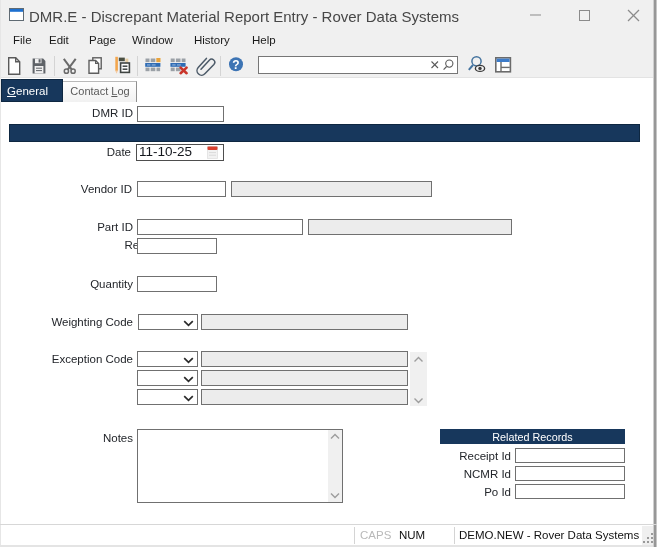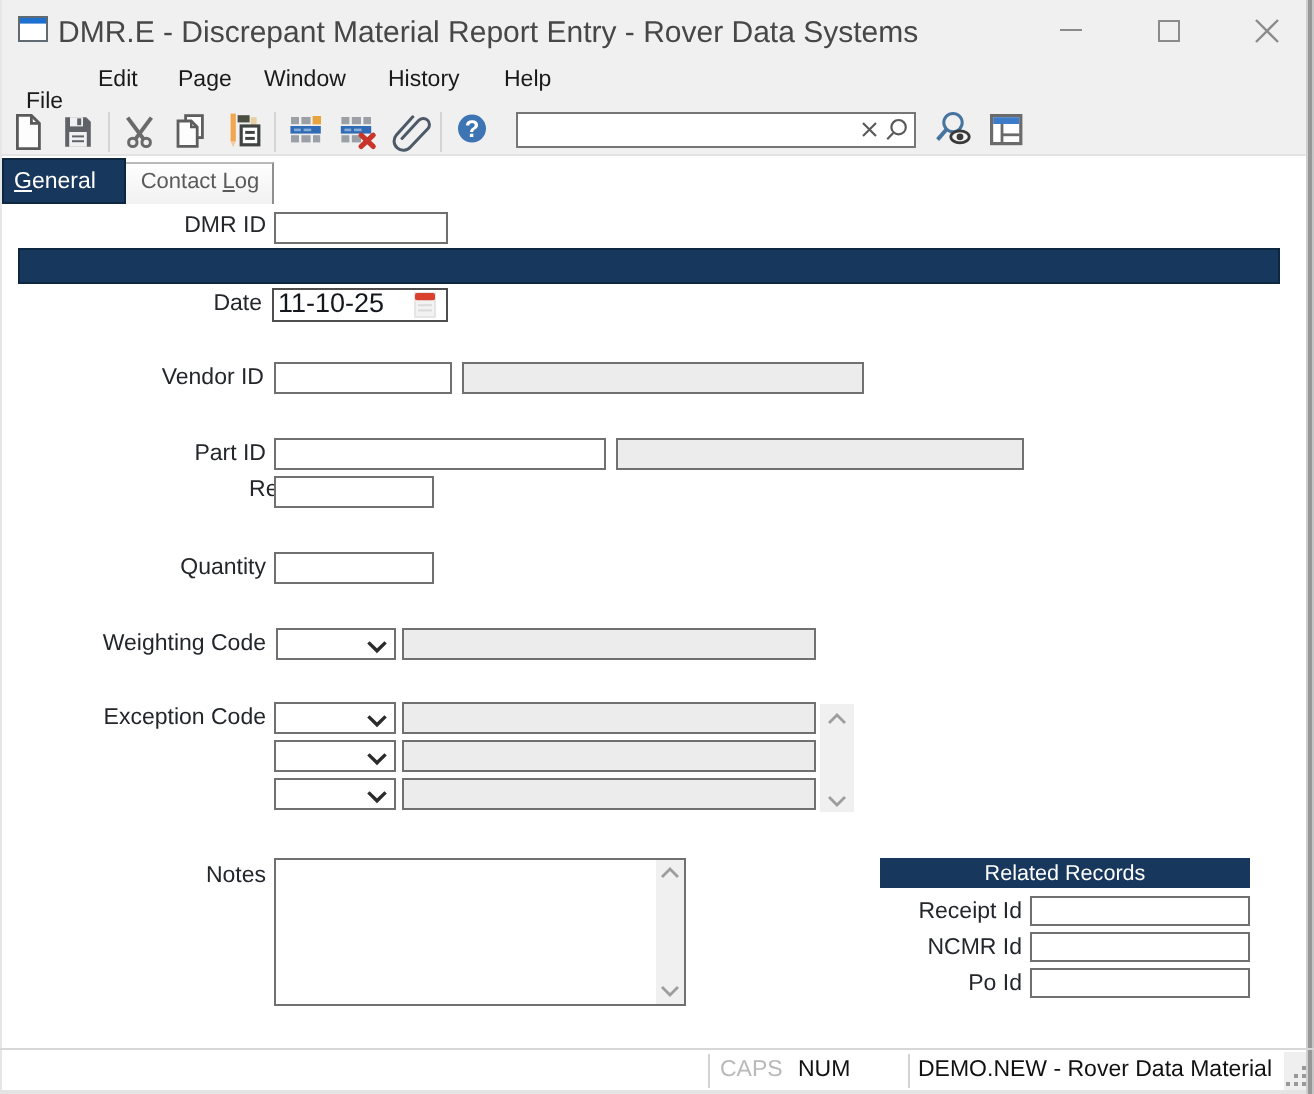--- a/index.html
+++ b/index.html
@@ -27,21 +27,21 @@
   <rect x="1" y="1" width="13" height="2.8" fill="#1e70cf"></rect>
 </svg>
 <div class="abs" style="left:29px;top:8px;font-size:15px;color:#474747;">DMR.E - Discrepant Material Report Entry - Rover Data Systems</div>
 <svg class="abs" style="left:527px;top:8px;" width="120" height="15" viewBox="0 0 120 15">
   <line x1="3" y1="7" x2="14" y2="7" stroke="#8b8b8b" stroke-width="1"></line>
   <rect x="52.5" y="2.5" width="10" height="10" fill="none" stroke="#8b8b8b" stroke-width="1"></rect>
   <line x1="101" y1="2" x2="112" y2="13" stroke="#8b8b8b" stroke-width="1.2"></line>
   <line x1="112" y1="2" x2="101" y2="13" stroke="#8b8b8b" stroke-width="1.2"></line>
 </svg>
 
-<div class="abs" style="top:34px;left:13px;font-size:11.5px;color:#1a1a1a;margin-top:11px;">File</div>
+<div class="abs" style="top:34px;left:13px;font-size:11.5px;color:#1a1a1a;">File</div>
 <div class="abs" style="top:34px;left:49px;font-size:11.5px;color:#1a1a1a;">Edit</div>
 <div class="abs" style="top:34px;left:89px;font-size:11.5px;color:#1a1a1a;">Page</div>
 <div class="abs" style="top:34px;left:132px;font-size:11.5px;color:#1a1a1a;">Window</div>
 <div class="abs" style="top:34px;left:194px;font-size:11.5px;color:#1a1a1a;">History</div>
 <div class="abs" style="top:34px;left:252px;font-size:11.5px;color:#1a1a1a;">Help</div>
 
 <svg class="abs" style="left:6px;top:56px;" width="250" height="20" viewBox="0 0 250 20">
 
   <path d="M2.7 1.7 h7 l4 4 v12.6 h-11 z" fill="#fdfdfd" stroke="#5a5a5a" stroke-width="1.4"></path>
   <path d="M9.7 1.7 v4 h4" fill="none" stroke="#5a5a5a" stroke-width="1.4"></path>
@@ -223,21 +223,21 @@
 <div class="tb" style="left:515px;top:466px;width:110px;height:15px;"></div>
 <div class="lbl" style="left:380px;top:486px;width:131px;">Po Id</div>
 <div class="tb" style="left:515px;top:484px;width:110px;height:15px;"></div>
 
 <div class="abs" style="left:0;top:524px;width:657px;height:1px;background:#d7d7d7;"></div>
 <div class="sep" style="left:354px;top:527px;height:17px;"></div>
 <div class="abs" style="left:360px;top:529px;font-size:11.5px;color:#b9b9b9;">CAPS</div>
 <div class="abs" style="left:399px;top:529px;font-size:11.5px;color:#111;">NUM</div>
 <div class="abs" style="left:431px;top:529px;font-size:17px;color:#b9b9b9;margin-top:19px;">INS</div>
 <div class="sep" style="left:454px;top:527px;height:17px;"></div>
-<div class="abs" style="left:459px;top:529px;font-size:11.5px;color:#111;">DEMO.NEW - Rover Data Material</div>
+<div class="abs" style="left:459px;top:529px;font-size:11.5px;color:#111;">DEMO.NEW - Rover Data Systems</div>
 <div class="abs" style="left:642px;top:526px;width:11px;height:19px;background:#efefef;"></div>
 <svg class="abs" style="left:642px;top:532px;" width="12" height="13" viewBox="0 0 12 13">
   <g fill="#999">
     <rect x="9" y="1" width="2" height="2"></rect>
     <rect x="5" y="5" width="2" height="2"></rect>
       <rect x="9" y="5" width="2" height="2"></rect>
     <rect x="1" y="9" width="2" height="2"></rect>
       <rect x="5" y="9" width="2" height="2"></rect>
       <rect x="9" y="9" width="2" height="2"></rect>
   </g>

